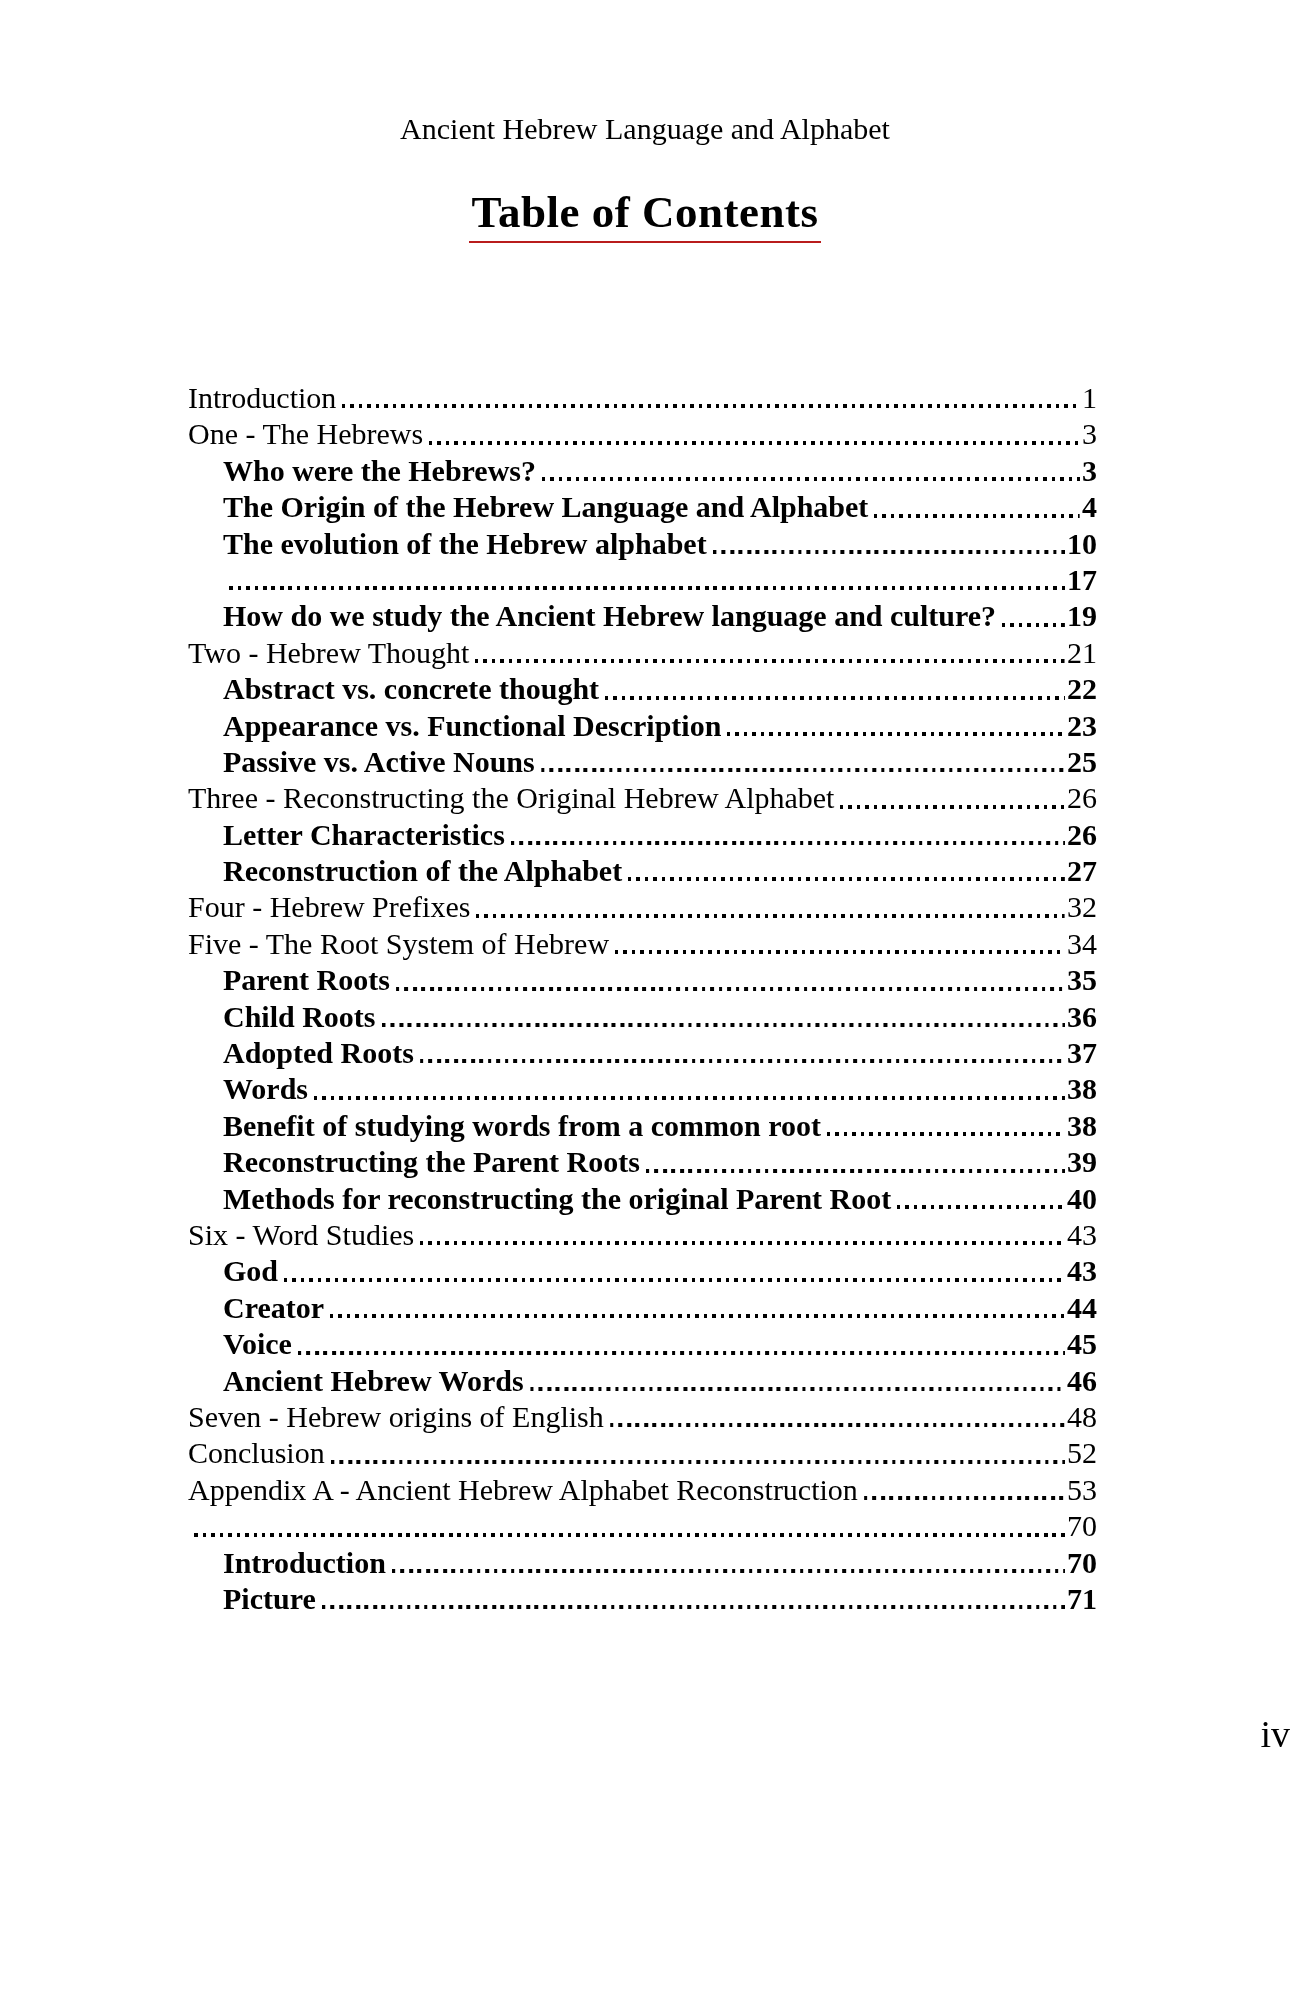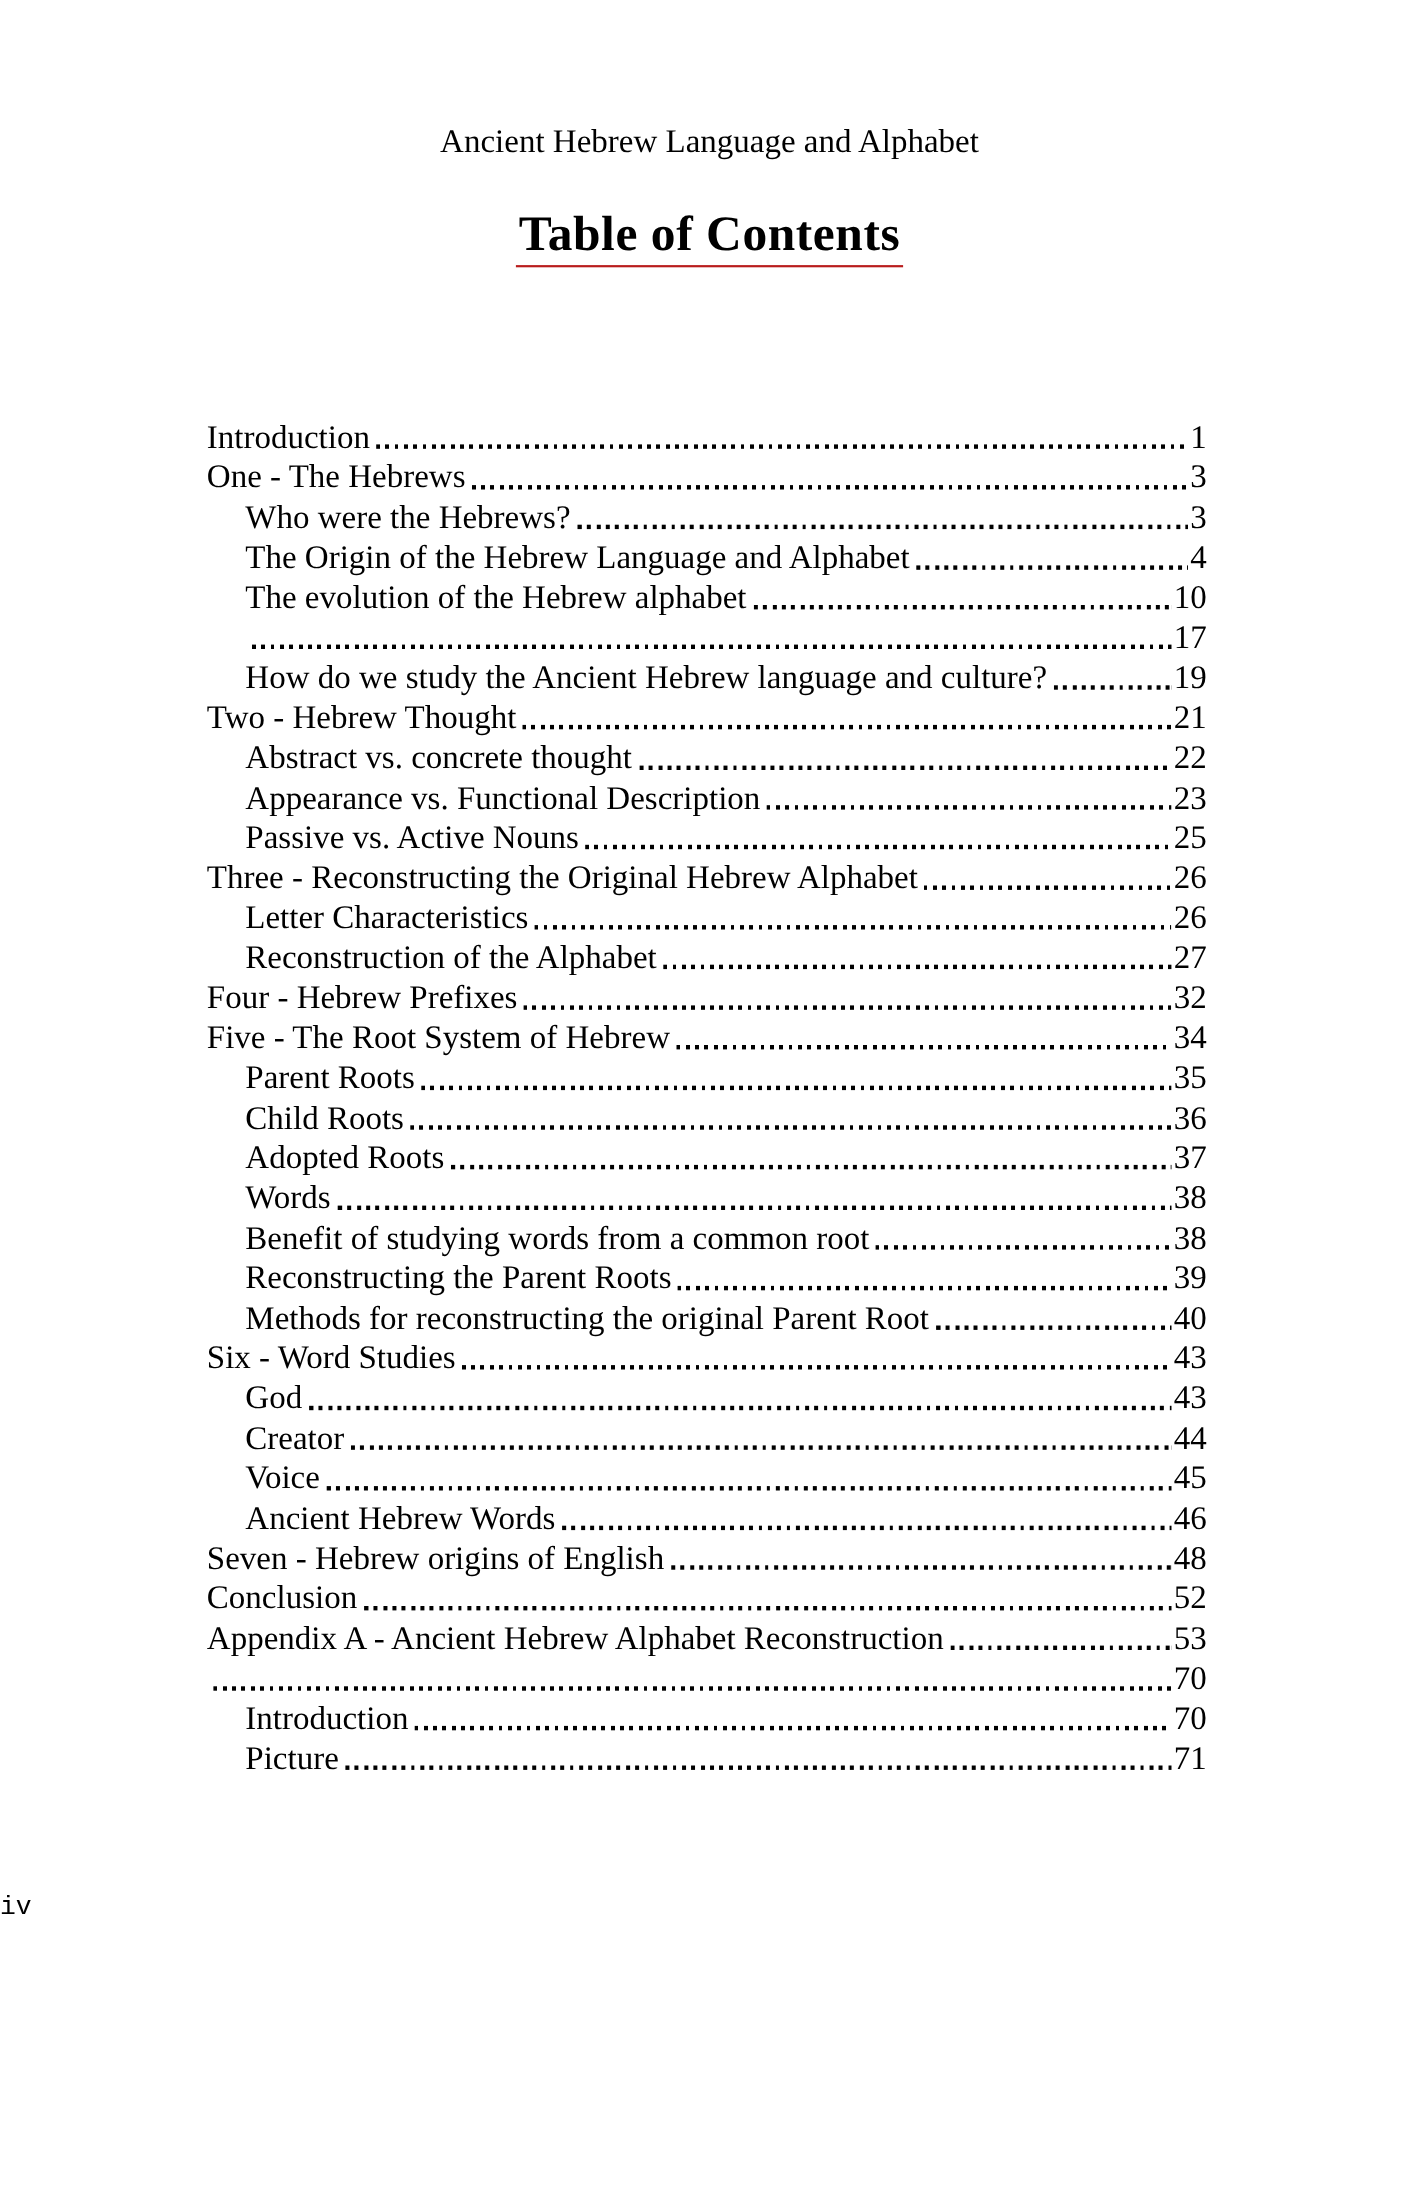--- a/index.html
+++ b/index.html
@@ -51,21 +51,21 @@
     width: 909px;
   }
   .toc-row {
     display: flex;
     flex-direction: row;
     align-items: flex-start;
     height: 36.4px;
     font-size: 30px;
     line-height: 36.4px;
   }
-  .toc-row.level-1 { padding-left: 35px; }
+  .toc-row.level-1 { padding-left: 35px; font-weight: bold; }
   .toc-label { white-space: nowrap; flex: 0 0 auto; }
   .toc-leader {
     flex: 1 1 auto;
     align-self: flex-end;
     height: 4px;
     margin: 0 2px 8px 6px;
     background-image: repeating-linear-gradient(
       to right,
       #000000 0px, #000000 3.5px,
       transparent 3.5px, transparent 8.5px
@@ -75,24 +75,23 @@
   .toc-page {
     white-space: nowrap;
     flex: 0 0 auto;
     text-align: right;
   }
   .doc-footer {
     position: absolute;
     top: 1716px;
     left: 0;
     width: 100%;
-    text-align: left;
-    font-size: 24px;
+    text-align: right;
+    font-size: 38px;
     line-height: 37px;
-    font-family: Liberation Mono, monospace;
   }
 </style>
 </head>
 <body>
 
 <div class="page">
 
   <div class="doc-header">Ancient Hebrew Language and Alphabet</div>
 
   <div class="doc-title-wrap">

